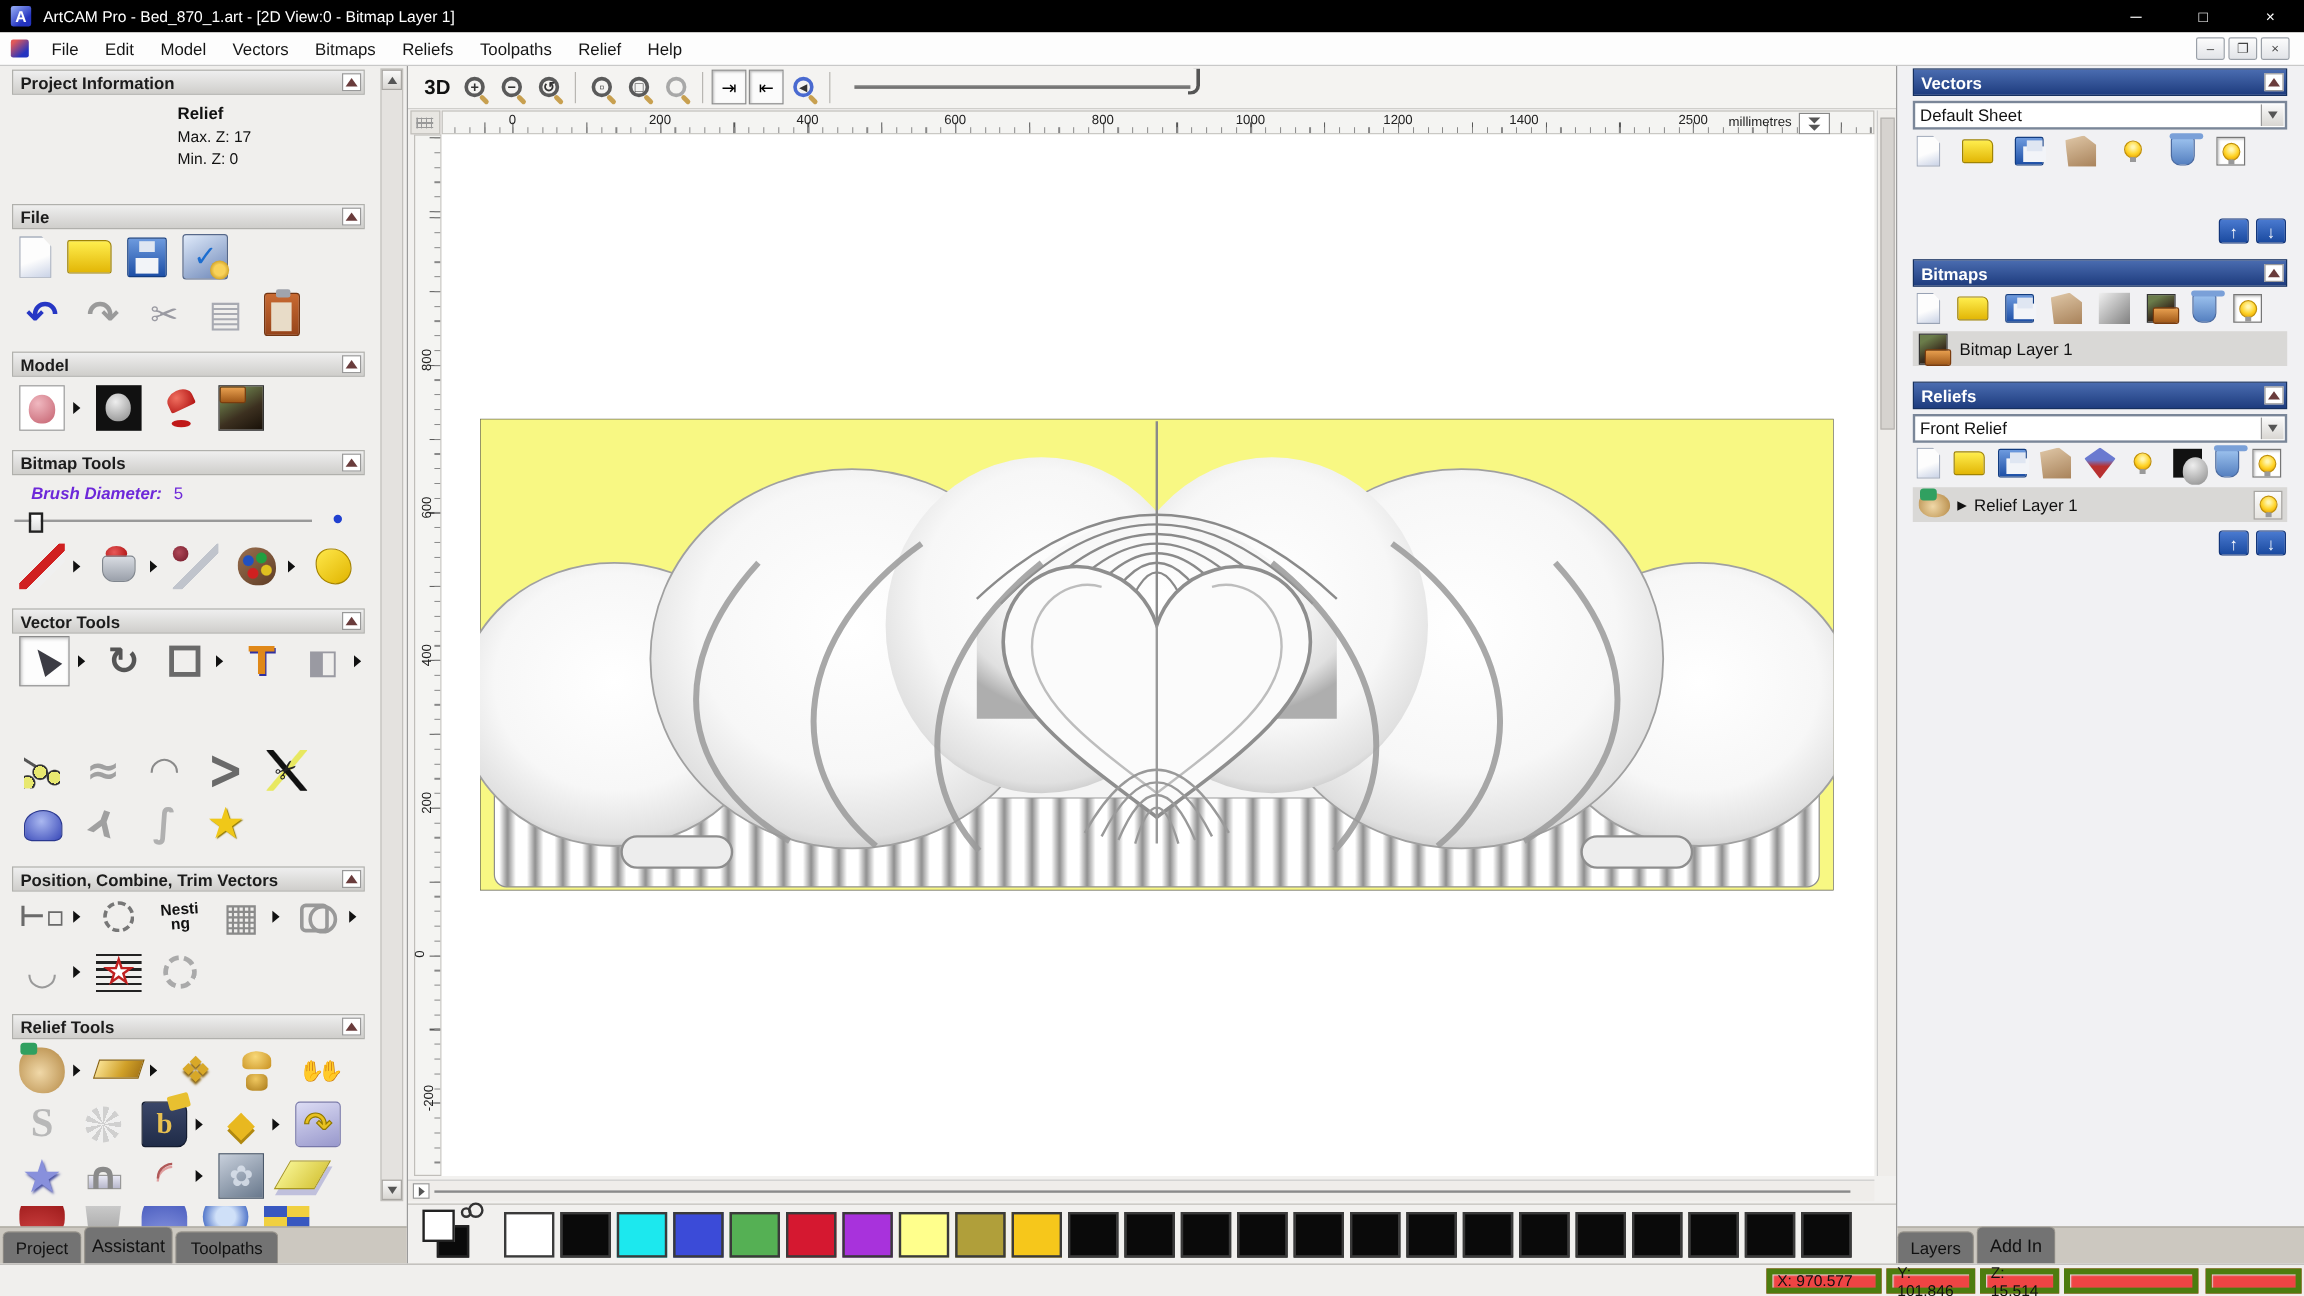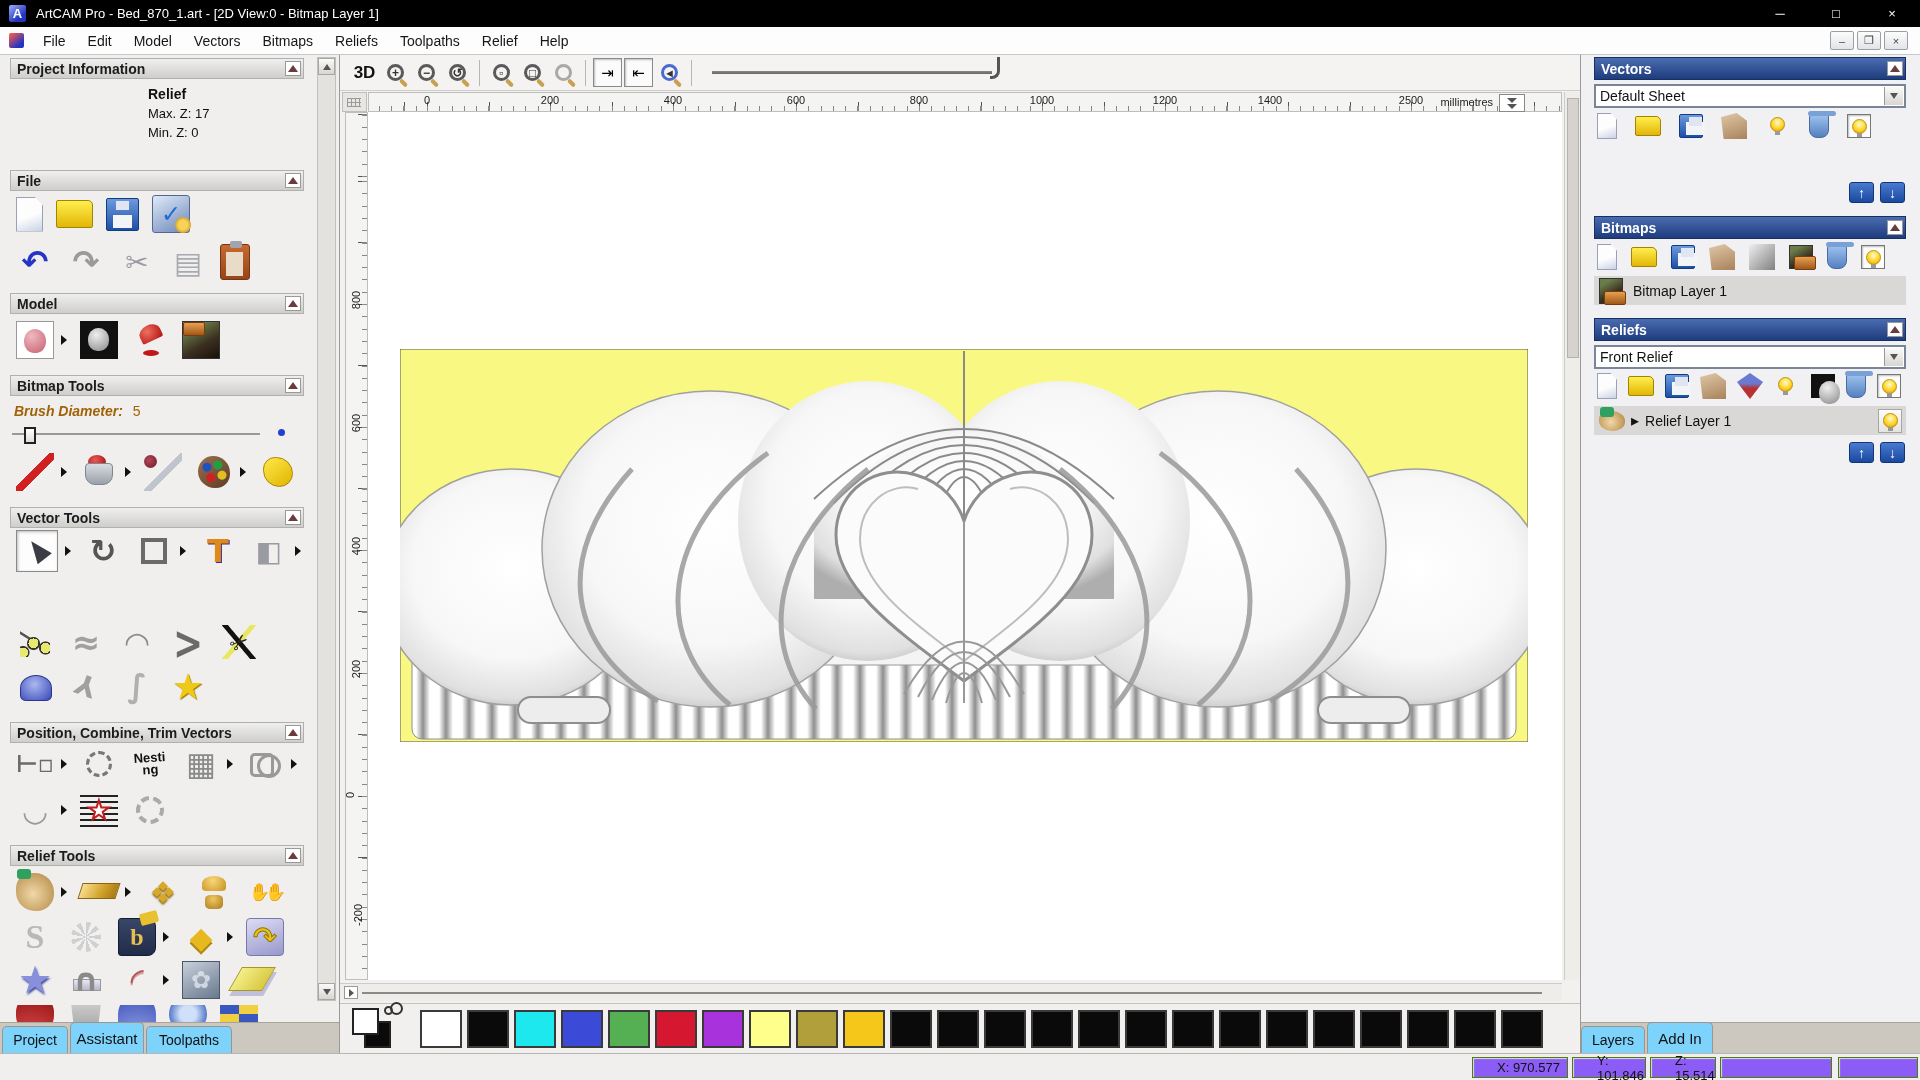--- a/index.html
+++ b/index.html
@@ -151,39 +151,39 @@
     border:2px solid #888;border-bottom:none;border-radius:5px 5px 0 0;}
   .snapico{width:14px;height:14px;border-left:1px dashed #333;border-bottom:1px dashed #333;position:relative;}
   .snapico::after{content:"\2197";position:absolute;left:0;top:-3px;font-size:12px;color:#111;transform:scaleX(-1);}
   .minibulb{width:15px;height:15px;border-radius:50%;
     background:radial-gradient(circle at 50% 35%,#fff6b0 10%,#ffd325 55%,#e8a50a 85%);
     border:1px solid #c09008;position:relative;}
   .minibulb::after{content:"";position:absolute;left:4px;bottom:-4px;width:5px;height:4px;background:#999;}
 
   
   .tabstrip{position:absolute;bottom:0;height:31px;background:#ccc8c0;border-top:1px solid #a8a49c;}
-  .tab{position:absolute;bottom:0;height:27px;background:#7dd3fc;border:1px solid #9a968e;border-bottom:none;
+  .tab{position:absolute;bottom:0;height:27px;background:#737373;border:1px solid #9a968e;border-bottom:none;
     border-radius:5px 5px 0 0;display:flex;align-items:center;justify-content:center;
     font-size:14px;color:#111;padding:0 10px;}
   .tab.front{height:31px;z-index:3;font-size:15px;}
 
   
   .palettebar{position:absolute;left:340px;top:1003px;width:1240px;height:50px;background:#f1f0ee;
     border-top:1px solid #c4c2be;}
   .pswatch{position:absolute;width:42px;height:38px;top:6px;border:2px solid #3a3a3a;background:#000;}
   .pair-front{position:absolute;left:12px;top:4px;width:27px;height:27px;background:#fff;border:2px solid #222;z-index:2;}
   .pair-back{position:absolute;left:24px;top:17px;width:27px;height:27px;background:#0a0a0a;border:2px solid #222;}
   .linkico{position:absolute;left:44px;top:2px;width:9px;height:9px;border:2px solid #333;border-radius:50%;}
   .linkico::after{content:"";position:absolute;left:4px;top:-6px;width:9px;height:9px;border:2px solid #333;border-radius:50%;}
 
   
   .statusbar{position:absolute;left:0;top:1053px;width:1920px;height:27px;background:#f0efed;
     border-top:1px solid #b8b6b2;}
-  .scell{position:absolute;top:3px;height:21px;background:#8b5cf6;border:1px solid #4d7c0f;
-    box-shadow:inset 1px 1px 1px #ddd;font-size:13px;color:#111;display:flex;align-items:center;padding-left:24px;}
+  .scell{position:absolute;top:3px;height:21px;background:#ef4444;border:5px solid #4d7c0f;
+    box-shadow:inset 1px 1px 1px #ddd;font-size:13px;color:#111;display:flex;align-items:center;padding-left:4px;}
 
   
   .undo::after{content:"\21B6";color:#2636c4;font-size:32px;}
   .redo::after{content:"\21B7";color:#9a9a9a;font-size:32px;}
   .cutg::after{content:"\2702";color:#9a9aa2;font-size:28px;}
   .copyg::after{content:"\25A4";color:#a8aab2;font-size:30px;}
   .pasteg{width:30px;height:36px;background:linear-gradient(#c86a32,#96441a);border:1px solid #733512;border-radius:3px;}
   .pasteg::before{content:"";position:absolute;left:5px;top:7px;width:17px;height:24px;background:#e8dcc8;}
   .pasteg::after{content:"";position:absolute;left:9px;top:-4px;width:12px;height:7px;background:#a0a4ac;border-radius:2px;}
   .sketchbear{background:#fff;border:1px solid #999;}
@@ -367,21 +367,21 @@
     <span class="fly"></span>
     <span class="ti bwbear"></span>
     <span class="ti lamp"></span>
     <span class="ti mona"></span>
   </div>
 
   <div class="sec-hdr" style="top:320px">
     <b>Bitmap Tools</b>
     <span class="colbtn"></span>
   </div>
-  <div class="abs" style="left:14px;top:348px;font-size:14px;font-style:italic;font-weight:bold;color:#a16207">
+  <div class="abs" style="left:26px;top:348px;font-size:14px;font-style:italic;font-weight:bold;color:#6d28d9">
     <span>Brush Diameter:</span>
     <span style="font-style:normal;font-weight:normal;margin-left:6px">5</span>
   </div>
   <div class="abs" style="left:12px;top:372px;width:250px;height:14px">
     <div class="abs" style="left:0;top:6px;width:248px;height:2px;background:#999"></div>
     <div class="abs" style="left:12px;top:0;width:12px;height:17px;background:linear-gradient(#fff,#ddd);border:2px solid #222"></div>
     <div class="abs" style="left:266px;top:2px;width:7px;height:7px;background:#2040d0;border-radius:50%"></div>
   </div>
   <div class="row" style="top:398px">
     <span class="ti brushg"></span>

